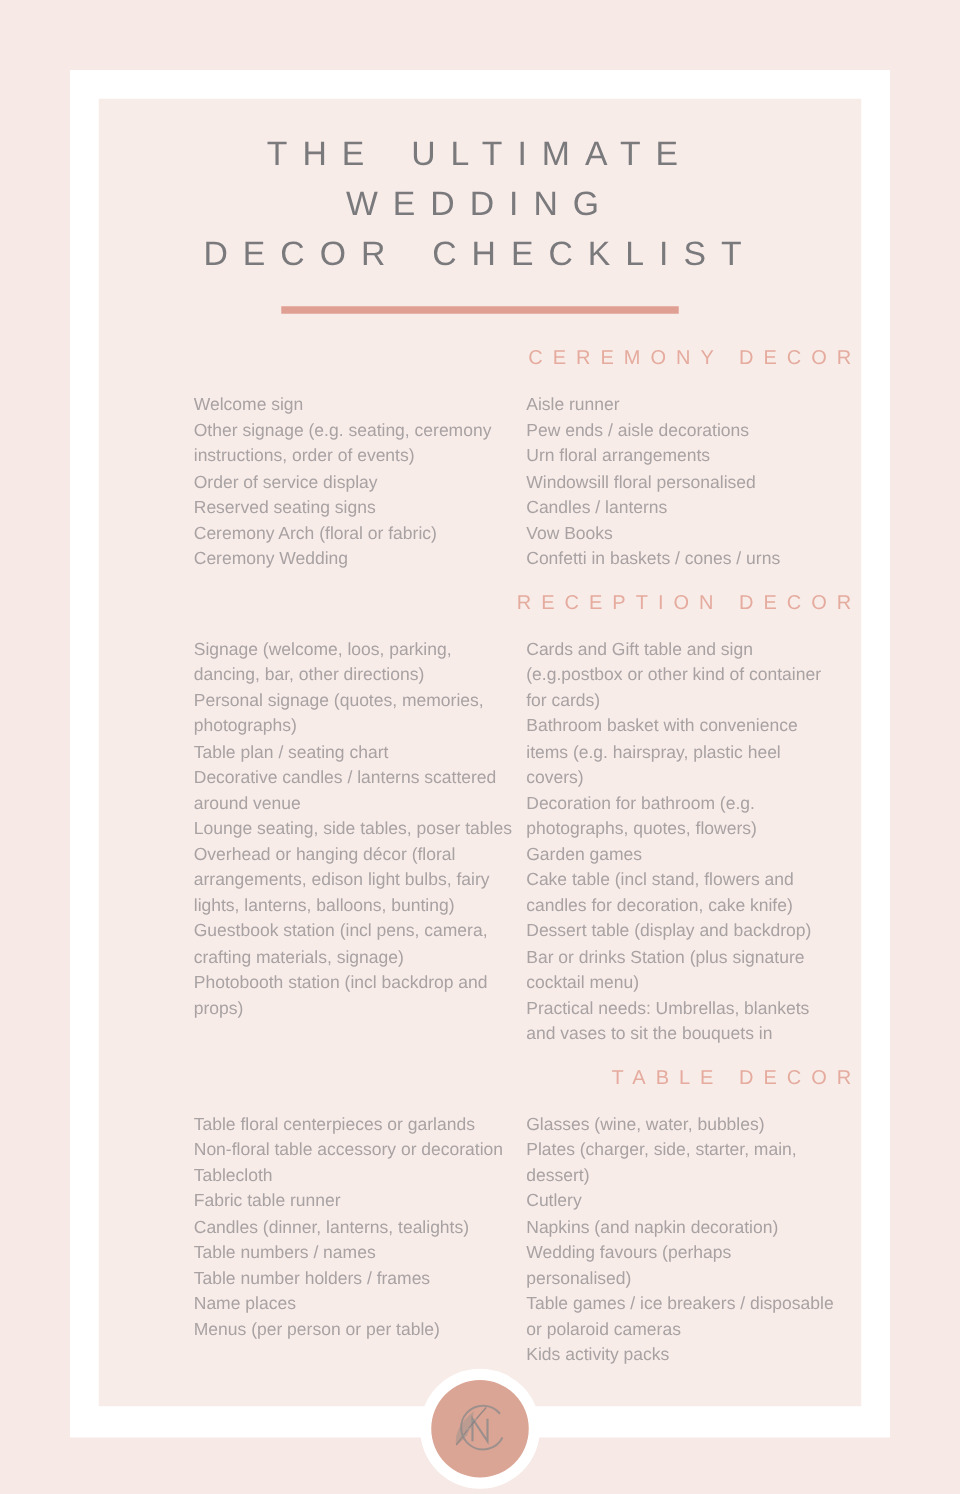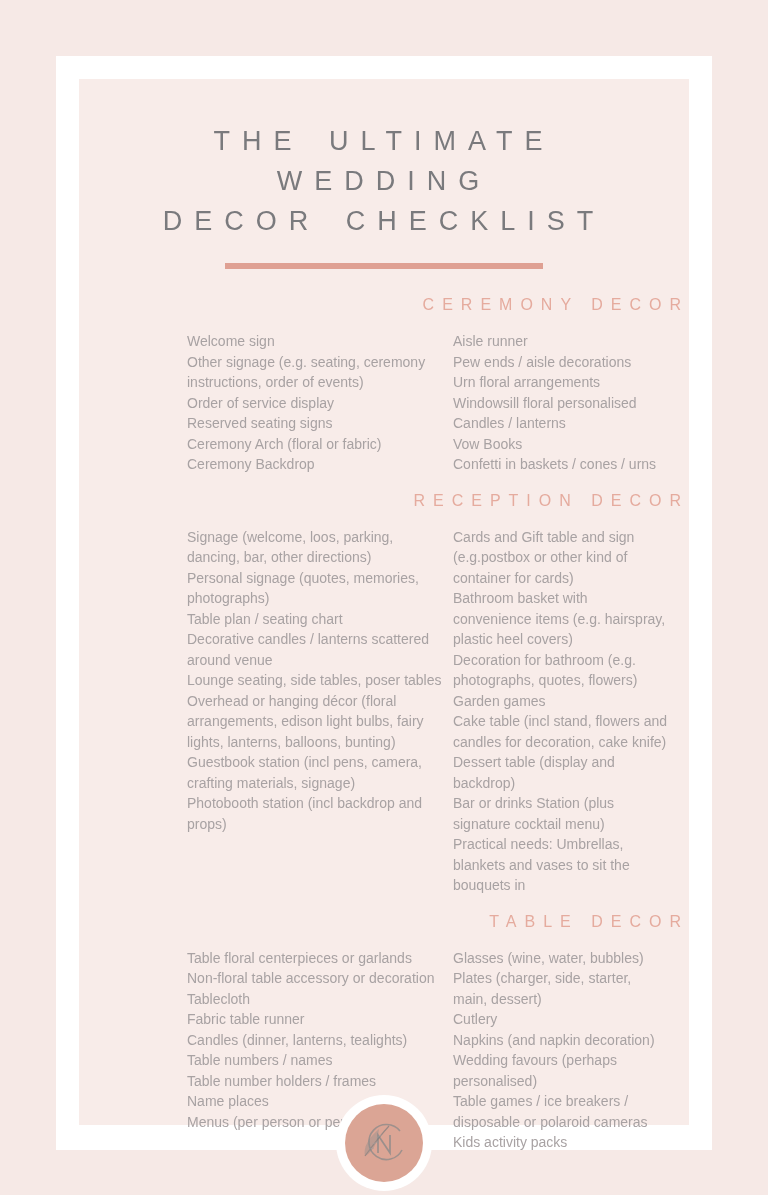--- a/index.html
+++ b/index.html
@@ -24,21 +24,21 @@
     background: #ffffff;
   }
 
   .panel {
     position: absolute;
     left: 23px;
     top: 23px;
     right: 23px;
     bottom: 25px;
     background: #f8ece9;
-    padding-top: 42px;
+    padding-top: 24px;
   }
 
   .title {
     text-align: center;
     font-size: 27px;
     line-height: 40px;
     font-weight: 300;
     letter-spacing: 12px;
     word-spacing: 6px;
     color: #7a7a7d;
@@ -63,21 +63,21 @@
   }
   .section + .section .section-heading { margin-top: 14px; }
 
   .cols {
     display: flex;
     padding-left: 76px;
     padding-right: 14px;
     margin-top: 14px;
   }
   .col { list-style: none; }
-  .col-left { width: 266px; flex-shrink: 0; padding-right: 10px; margin-left: 32px; }
+  .col-left { width: 266px; flex-shrink: 0; padding-right: 10px; }
   .col-right { flex: 1; padding-right: 8px; }
 
   .col li {
     font-size: 14px;
     line-height: 20.5px;
     font-weight: 300;
     color: #a8a2a3;
   }
 
   .logo-ring {
@@ -121,21 +121,21 @@
 
       <div class="section">
         <h2 class="section-heading">CEREMONY DECOR</h2>
         <div class="cols">
           <ul class="col col-left">
               <li>Welcome sign</li>
               <li>Other signage (e.g. seating, ceremony instructions, order of events)</li>
               <li>Order of service display</li>
               <li>Reserved seating signs</li>
               <li>Ceremony Arch (floral or fabric)</li>
-              <li>Ceremony Backdrop</li>
+              <li>Ceremony Wedding</li>
             </ul>
           <ul class="col col-right">
               <li>Aisle runner</li>
               <li>Pew ends / aisle decorations</li>
               <li>Urn floral arrangements</li>
               <li>Windowsill floral personalised</li>
               <li>Candles / lanterns</li>
               <li>Vow Books</li>
               <li>Confetti in baskets / cones / urns</li>
             </ul>

